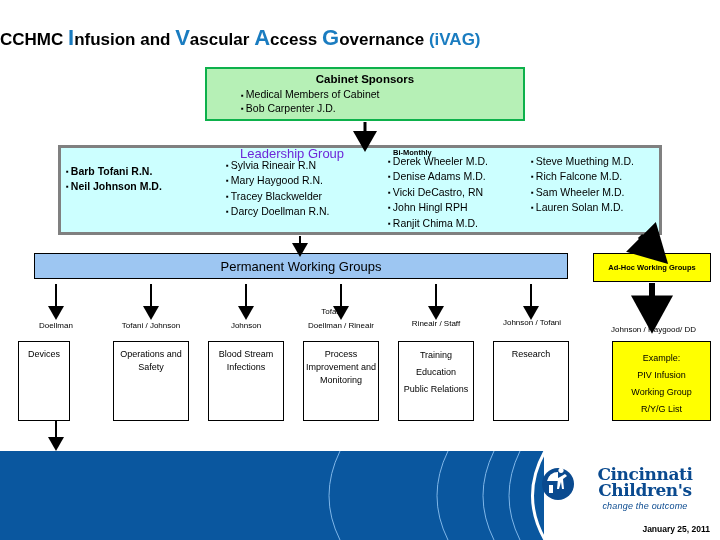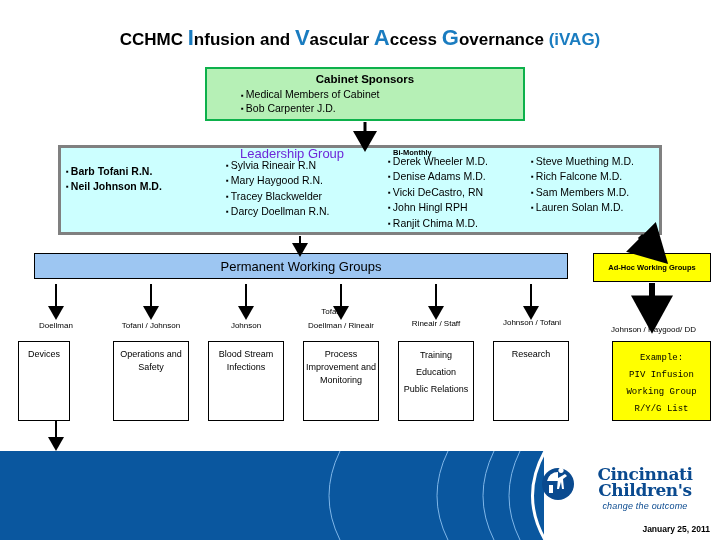--- a/index.html
+++ b/index.html
@@ -17,21 +17,20 @@
     overflow: hidden;
     background: #ffffff;
   }
 
   
   #title {
     position: absolute;
     left: 0;
     top: 30px;
     width: 720px;
-    text-align: center;
     font-weight: bold;
     font-size: 17px;
     color: #000000;
     white-space: nowrap;
     letter-spacing: 0px;
   }
   #title .cap {
     color: #1a7cc0;
     font-size: 22px;
     line-height: 0;
@@ -290,21 +289,21 @@
     <div class="bl">Derek Wheeler M.D.</div>
     <div class="bl">Denise Adams M.D.</div>
     <div class="bl">Vicki DeCastro, RN</div>
     <div class="bl">John Hingl RPH</div>
     <div class="bl">Ranjit Chima M.D.</div>
   </div>
 
   <div class="lead-col" id="lead-c3">
     <div class="bl">Steve Muething M.D.</div>
     <div class="bl">Rich Falcone M.D.</div>
-    <div class="bl">Sam Members M.D.</div>
+    <div class="bl">Sam Wheeler M.D.</div>
     <div class="bl">Lauren Solan M.D.</div>
   </div>
 
   <div id="permbar">
     <span>Permanent Working Groups</span>
   </div>
 
   <div id="adhocbar">
     <span>Ad-Hoc Working Groups</span>
   </div>
@@ -367,21 +366,21 @@
   <div class="wgbox" style="left:398px; width:76px; line-height:17px; padding-top:5px;">
     <span style="white-space:pre-line;">Training
 Education
 Public Relations</span>
   </div>
 
   <div class="wgbox" style="left:493px; width:76px;">
     <span>Research</span>
   </div>
 
-  <div class="wgbox yellow" style="left:612px; width:99px;font-family:Liberation Mono, monospace;">
+  <div class="wgbox yellow" style="left:612px; width:99px;">
     <div>Example:</div>
     <div>PIV Infusion</div>
     <div>Working Group</div>
     <div>R/Y/G List</div>
   </div>
 
   <div id="footer">
     <svg width="720" height="89" viewBox="0 0 720 89" style="position:absolute; left:0; top:0;">
       <path d="M340,0 Q318,45 340,89" fill="none" stroke="#7fb6e8" stroke-width="1"></path>
       <path d="M448,0 Q426,45 448,89" fill="none" stroke="#7fb6e8" stroke-width="1"></path>

